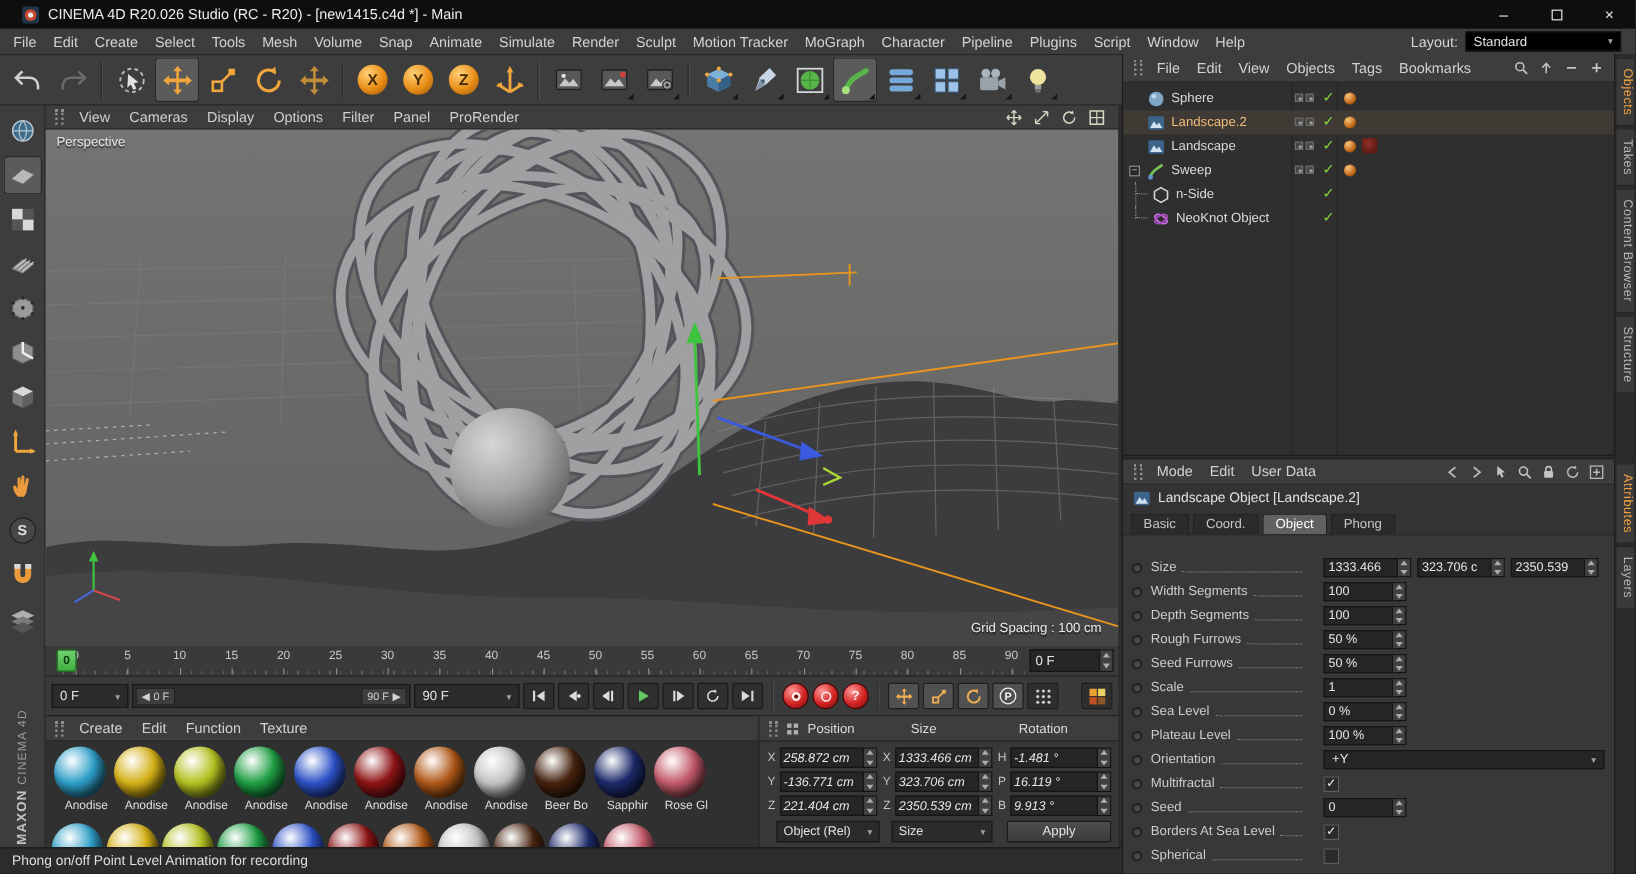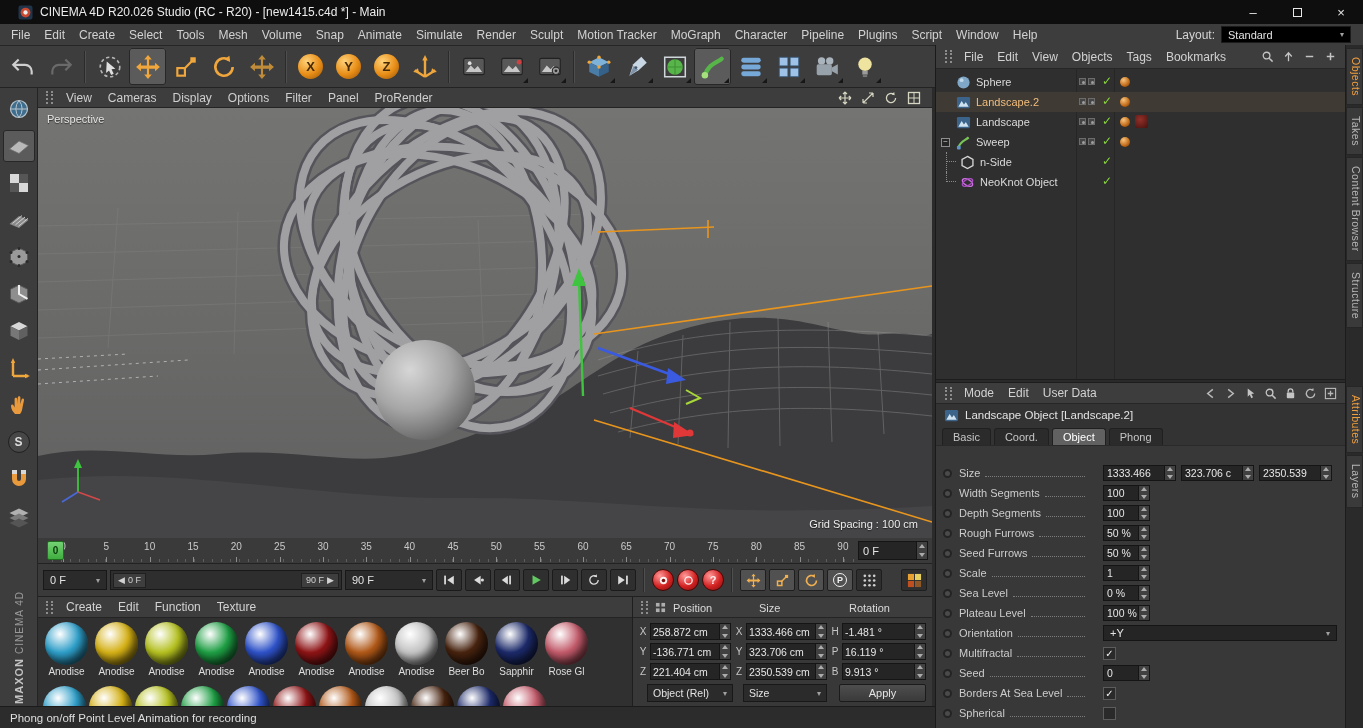--- a/index.html
+++ b/index.html
@@ -83,30 +83,30 @@
   .pcircle{width:14px;height:14px;border-radius:50%;border:1.5px solid #f2f2f2;color:#f2f2f2;font-size:9px;font-weight:bold;display:flex;align-items:center;justify-content:center;}
   .spacer{flex:1;}
 
   
   .panel-header{height:21px;background:#3d3d3d;border-bottom:1px solid #242424;display:flex;align-items:center;padding:0 3px;}
   .ph-menu{padding:0 8px;color:#d2d2d2;font-size:12px;white-space:nowrap;}
   .materials{position:absolute;left:38px;top:597px;width:595px;height:109px;background:#303030;border-right:1px solid #1e1e1e;overflow:hidden;}
   .mat-grid{position:absolute;left:5px;top:25px;display:flex;gap:3px;}
   .mat-tile{width:47px;text-align:center;flex:none;}
   .mat-sphere{width:43px;height:43px;border-radius:50%;margin:0 auto;background:radial-gradient(circle at 35% 28%,#ffffff 0%,var(--c,#888) 45%,#000 118%);box-shadow:inset -4px -5px 7px rgba(0,0,0,.45);}
-  .mat-name{font-size:10px;color:#dedede;margin-top:1px;white-space:nowrap;overflow:hidden;}
+  .mat-name{font-size:10px;color:#dedede;margin-top:1px;white-space:nowrap;overflow:hidden;text-align:right;}
   .mat-row2{position:absolute;left:5px;top:89px;display:flex;gap:3px;}
   .mat-row2 .mat-sphere{flex:none;}
 
   .coords{position:absolute;left:633px;top:597px;width:299px;height:109px;background:#383838;}
   .ch{position:absolute;top:5px;font-size:11px;color:#dadada;}
   .crow{position:absolute;display:flex;align-items:center;gap:3px;height:17px;}
   .crow .axis{width:8px;font-size:10px;color:#c6c6c6;text-align:center;flex:none;}
   .numfield{flex:1;display:flex;height:17px;min-width:0;}
-  .numfield .fld{flex:1;font-size:10.5px;padding:0 2px;min-width:0;}
+  .numfield .fld{flex:1;font-size:10.5px;padding:0 2px;min-width:0;font-style:italic;}
   .cselect{position:absolute;height:18px;background:#2b2b2b;border:1px solid #181818;display:flex;align-items:center;padding:0 5px;font-size:10.5px;color:#e2e2e2;}
   .apply-btn{position:absolute;height:18px;background:linear-gradient(#4e4e4e,#3a3a3a);border:1px solid #1b1b1b;border-radius:2px;display:flex;align-items:center;justify-content:center;font-size:11px;color:#e4e4e4;}
 
   
   .right-panel{position:absolute;left:935px;top:45px;width:410px;bottom:0;background:#333;border-left:1px solid #1a1a1a;}
   .om-header{height:24px;background:#3d3d3d;border-bottom:1px solid #262626;display:flex;align-items:center;padding:0 4px;}
   .om-menu{padding:0 7px;color:#d2d2d2;white-space:nowrap;}
   .om-tools{margin-left:auto;display:flex;gap:8px;align-items:center;padding-right:4px;}
   .om-tools svg{width:13px;height:13px;display:block;}
   .om-tree{position:absolute;left:0;top:24px;right:0;height:310px;background:#2f2f2f;overflow:hidden;padding-top:3px;}
@@ -142,21 +142,21 @@
   .attr-tab{padding:2px 10px 2px;background:#2b2b2b;border:1px solid #202020;border-bottom:none;color:#c6c6c6;font-size:11px;border-radius:3px 3px 0 0;}
   .attr-tab.active{background:#616161;color:#fff;}
   .attr-section{height:17px;background:#2e2e2e;border-bottom:1px solid #232323;display:flex;align-items:center;padding:0 8px;font-weight:bold;font-size:11px;color:#e6e6e6;}
   .attr-rows{position:absolute;left:0;right:0;top:80px;bottom:0;overflow:hidden;}
   .arow{height:20px;display:flex;align-items:center;padding:0 8px 0 7px;}
   .kf{width:9px;height:9px;border-radius:50%;background:#4a4a4a;border:2px solid #242424;flex:none;margin-right:7px;}
   .alabel{font-size:11px;color:#cccccc;white-space:nowrap;}
   .dots{flex:1;height:0;border-bottom:1px dotted #7c7c7c;margin:0 5px;position:relative;top:3px;}
   .aval{width:247px;flex:none;display:flex;align-items:flex-end;gap:5px;padding-left:13px;}
   .afield{display:flex;height:16px;flex:none;}
-  .afield .fld{width:36px;font-size:10.5px;padding:0 3px;}
+  .afield .fld{width:58px;font-size:10.5px;padding:0 3px;}
   .afield.t .fld{width:62px;}
   .acheck{width:13px;height:13px;background:#2a2a2a;border:1px solid #5c5c5c;color:#efefef;font-size:10px;display:flex;align-items:center;justify-content:center;flex:none;}
   .aselect{flex:1;height:16px;background:#252525;border:1px solid #151515;display:flex;align-items:center;padding:0 6px;font-size:11px;color:#e6e6e6;}
 
   
   .side-strip{position:absolute;left:1345px;top:45px;width:18px;bottom:0;background:#2a2a2a;border-left:1px solid #1c1c1c;}
   .stack{position:absolute;left:0;width:18px;display:flex;flex-direction:column;gap:2px;}
   .stack.top{top:3px;}
   .stack.bot{top:341px;}
   .stab{writing-mode:vertical-rl;font-size:10.5px;color:#b6b6b6;background:#3a3a3a;border:1px solid #262626;padding:8px 0;width:17px;text-align:center;letter-spacing:.5px;white-space:nowrap;}

